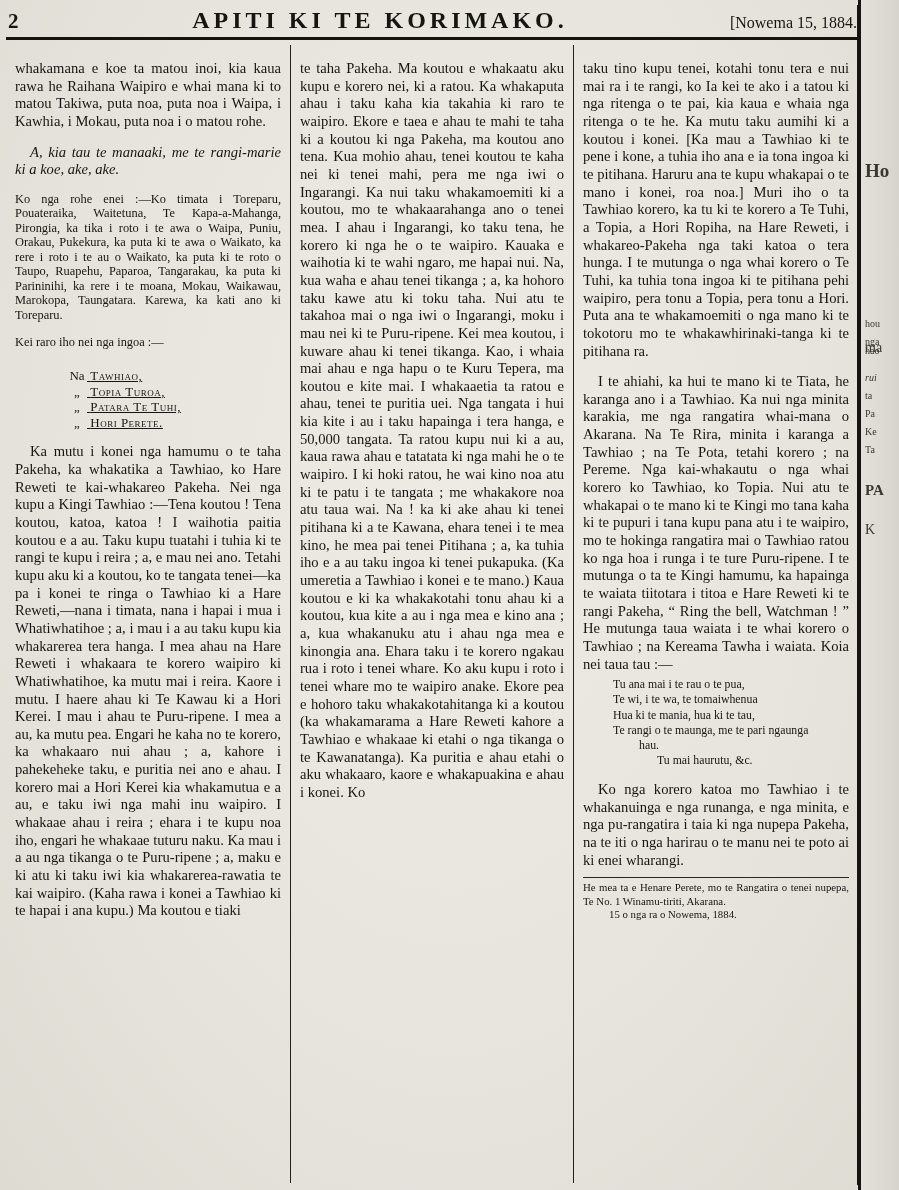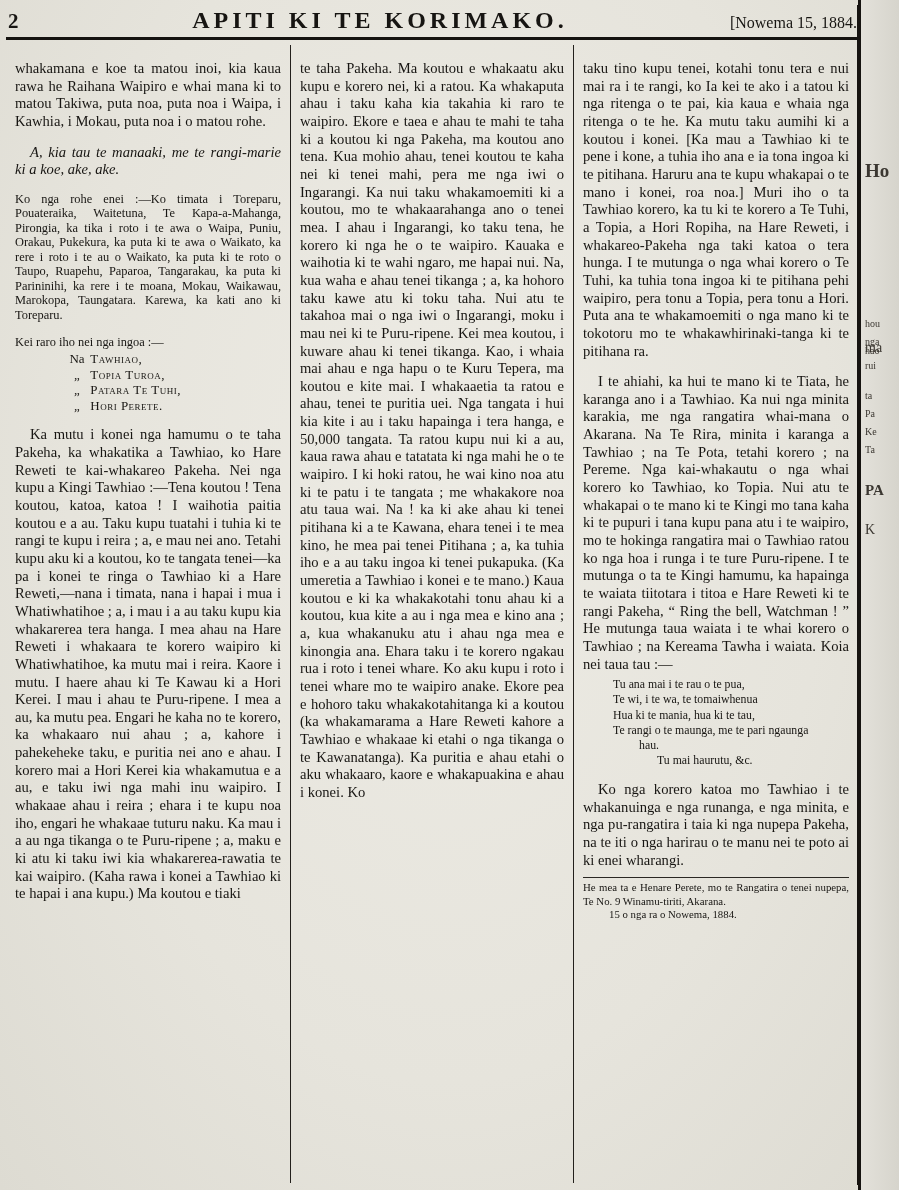--- a/index.html
+++ b/index.html
@@ -42,21 +42,21 @@
   }
   .col-mid{border-left:1.5px solid #23201c;border-right:1.5px solid #23201c;}
   .col p{margin:13px 0 1px 0;text-indent:15px;}
   .col p.flush{text-indent:0;}
   .italic{font-style:italic;}
   .small-block{
     font-size:12.4px;line-height:1.17;
     margin:4px 0 3px 12px;
     text-indent:12px;
   }
-  .sig-list{margin:1px 0 5px 0;font-size:13px;line-height:1.2;}
+  .sig-list{margin:18px 0 5px 0;font-size:13px;line-height:1.2;text-decoration:underline;}
   .sig-row{padding-left:52px;text-indent:0;white-space:nowrap;}
   .sig-row .ditto{display:inline-block;width:20px;text-align:center;}
   .sc{font-variant:small-caps;letter-spacing:.5px;}
   
   .poem{font-size:11.8px;line-height:1.28;margin:4px 0 4px 30px;}
   .poem div{text-indent:0;}
   .poem .hang{padding-left:26px;}
   .poem .etc{padding-left:44px;}
   
   .imprint{
@@ -72,21 +72,21 @@
     box-shadow:-6px 0 0 -5px #161310;
     overflow:hidden;
     background:linear-gradient(to right,#e3e1da,#d6d4cc);
   }
   .edge .frag{position:absolute;left:4px;color:#3b3731;white-space:nowrap;}
   .ef0{top:160px;font-size:19px;font-weight:bold;}
   .ef1{top:300px;font-size:10px;margin-top:45px;}
   .ef2{top:318px;font-size:10px;}
   .ef3{top:336px;font-size:10px;}
   .ef4{top:340px;font-size:14px;}
-  .ef5{top:360px;font-size:10px;}
+  .ef5{top:372px;font-size:10px;font-style:italic;}
   .ef6{top:390px;font-size:10px;}
   .ef7{top:408px;font-size:10px;}
   .ef8{top:426px;font-size:10px;}
   .ef9{top:444px;font-size:10px;}
   .ef10{top:482px;font-size:15px;font-weight:bold;}
   .ef11{top:522px;font-size:14px;}
 </style>
 </head>
 <body>
 
@@ -125,21 +125,21 @@
       <div class="poem">
         <div>Tu ana mai i te rau o te pua,</div>
         <div>Te wi, i te wa, te tomaiwhenua</div>
         <div>Hua ki te mania, hua ki te tau,</div>
         <div>Te rangi o te maunga, me te pari ngaunga</div>
         <div class="hang">hau.</div>
         <div class="etc">Tu mai haurutu, &amp;c.</div>
       </div>
       <p>Ko nga korero katoa mo Tawhiao i te whakanuinga e nga runanga, e nga minita, e nga pu-rangatira i taia ki nga nupepa Pakeha, na te iti o nga harirau o te manu nei te poto ai ki enei wharangi.</p>
       <div class="imprint">
-        <div>He mea ta e Henare Perete, mo te Rangatira o tenei nupepa, Te No. 9 Winamu-tiriti, Akarana.</div>
+        <div>He mea ta e Henare Perete, mo te Rangatira o tenei nupepa, Te No. 1 Winamu-tiriti, Akarana.</div>
         <div class="l2">15 o nga ra o Nowema, 1884.</div>
       </div>
     </div>
 
   </div>
 
   <div class="edge">
     <div class="frag ef0">Ho</div>
     <div class="frag ef1">hao</div>
     <div class="frag ef2">hou</div>

